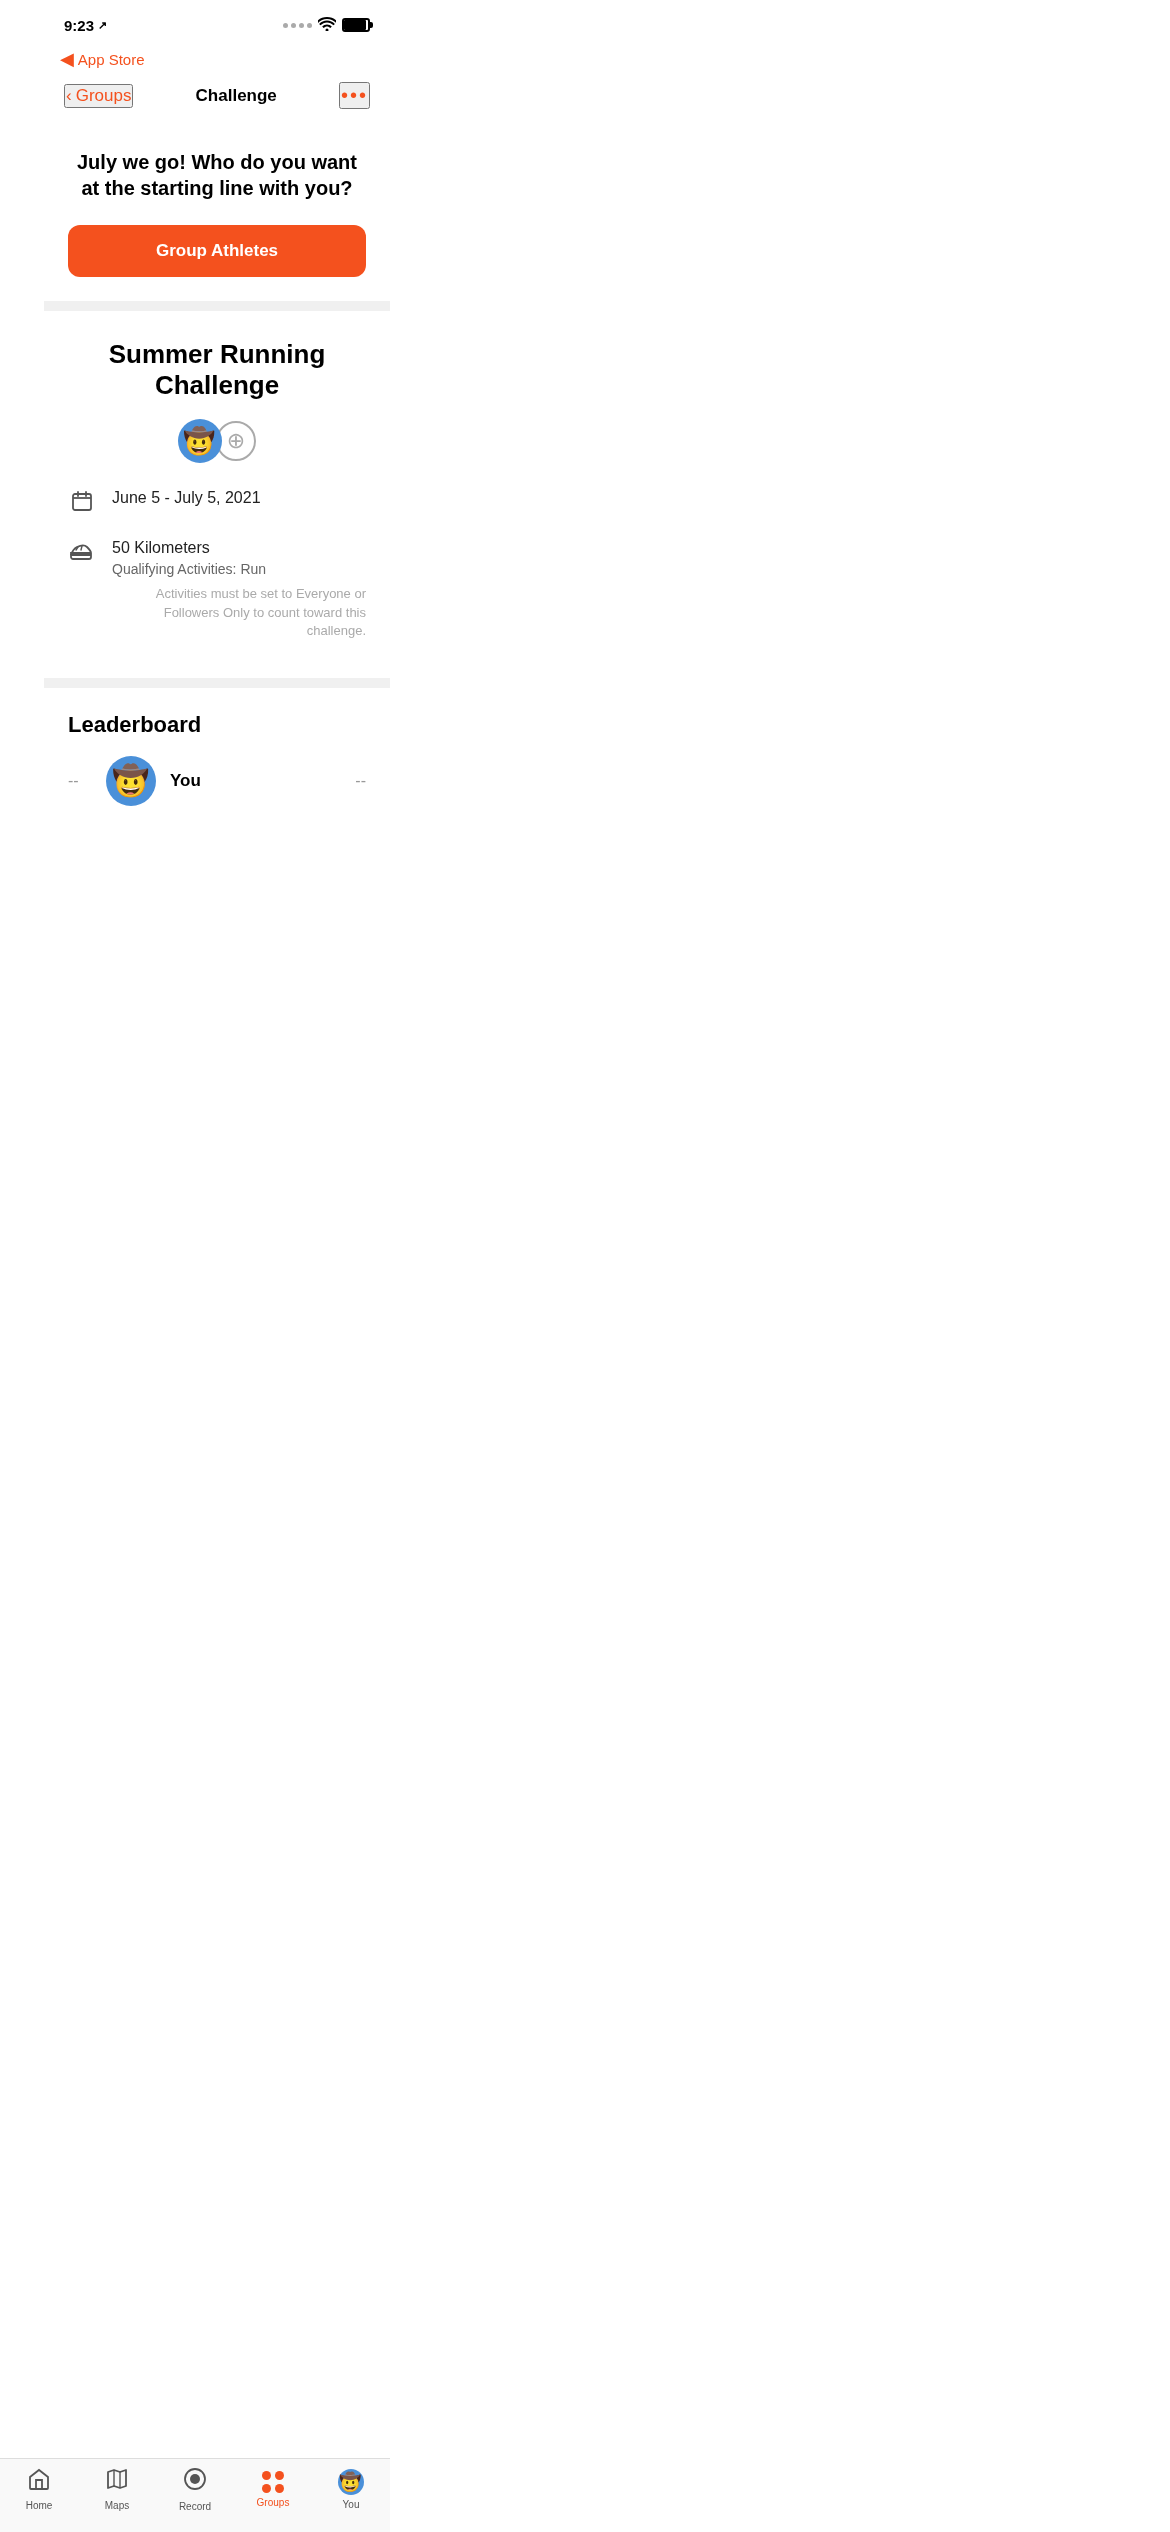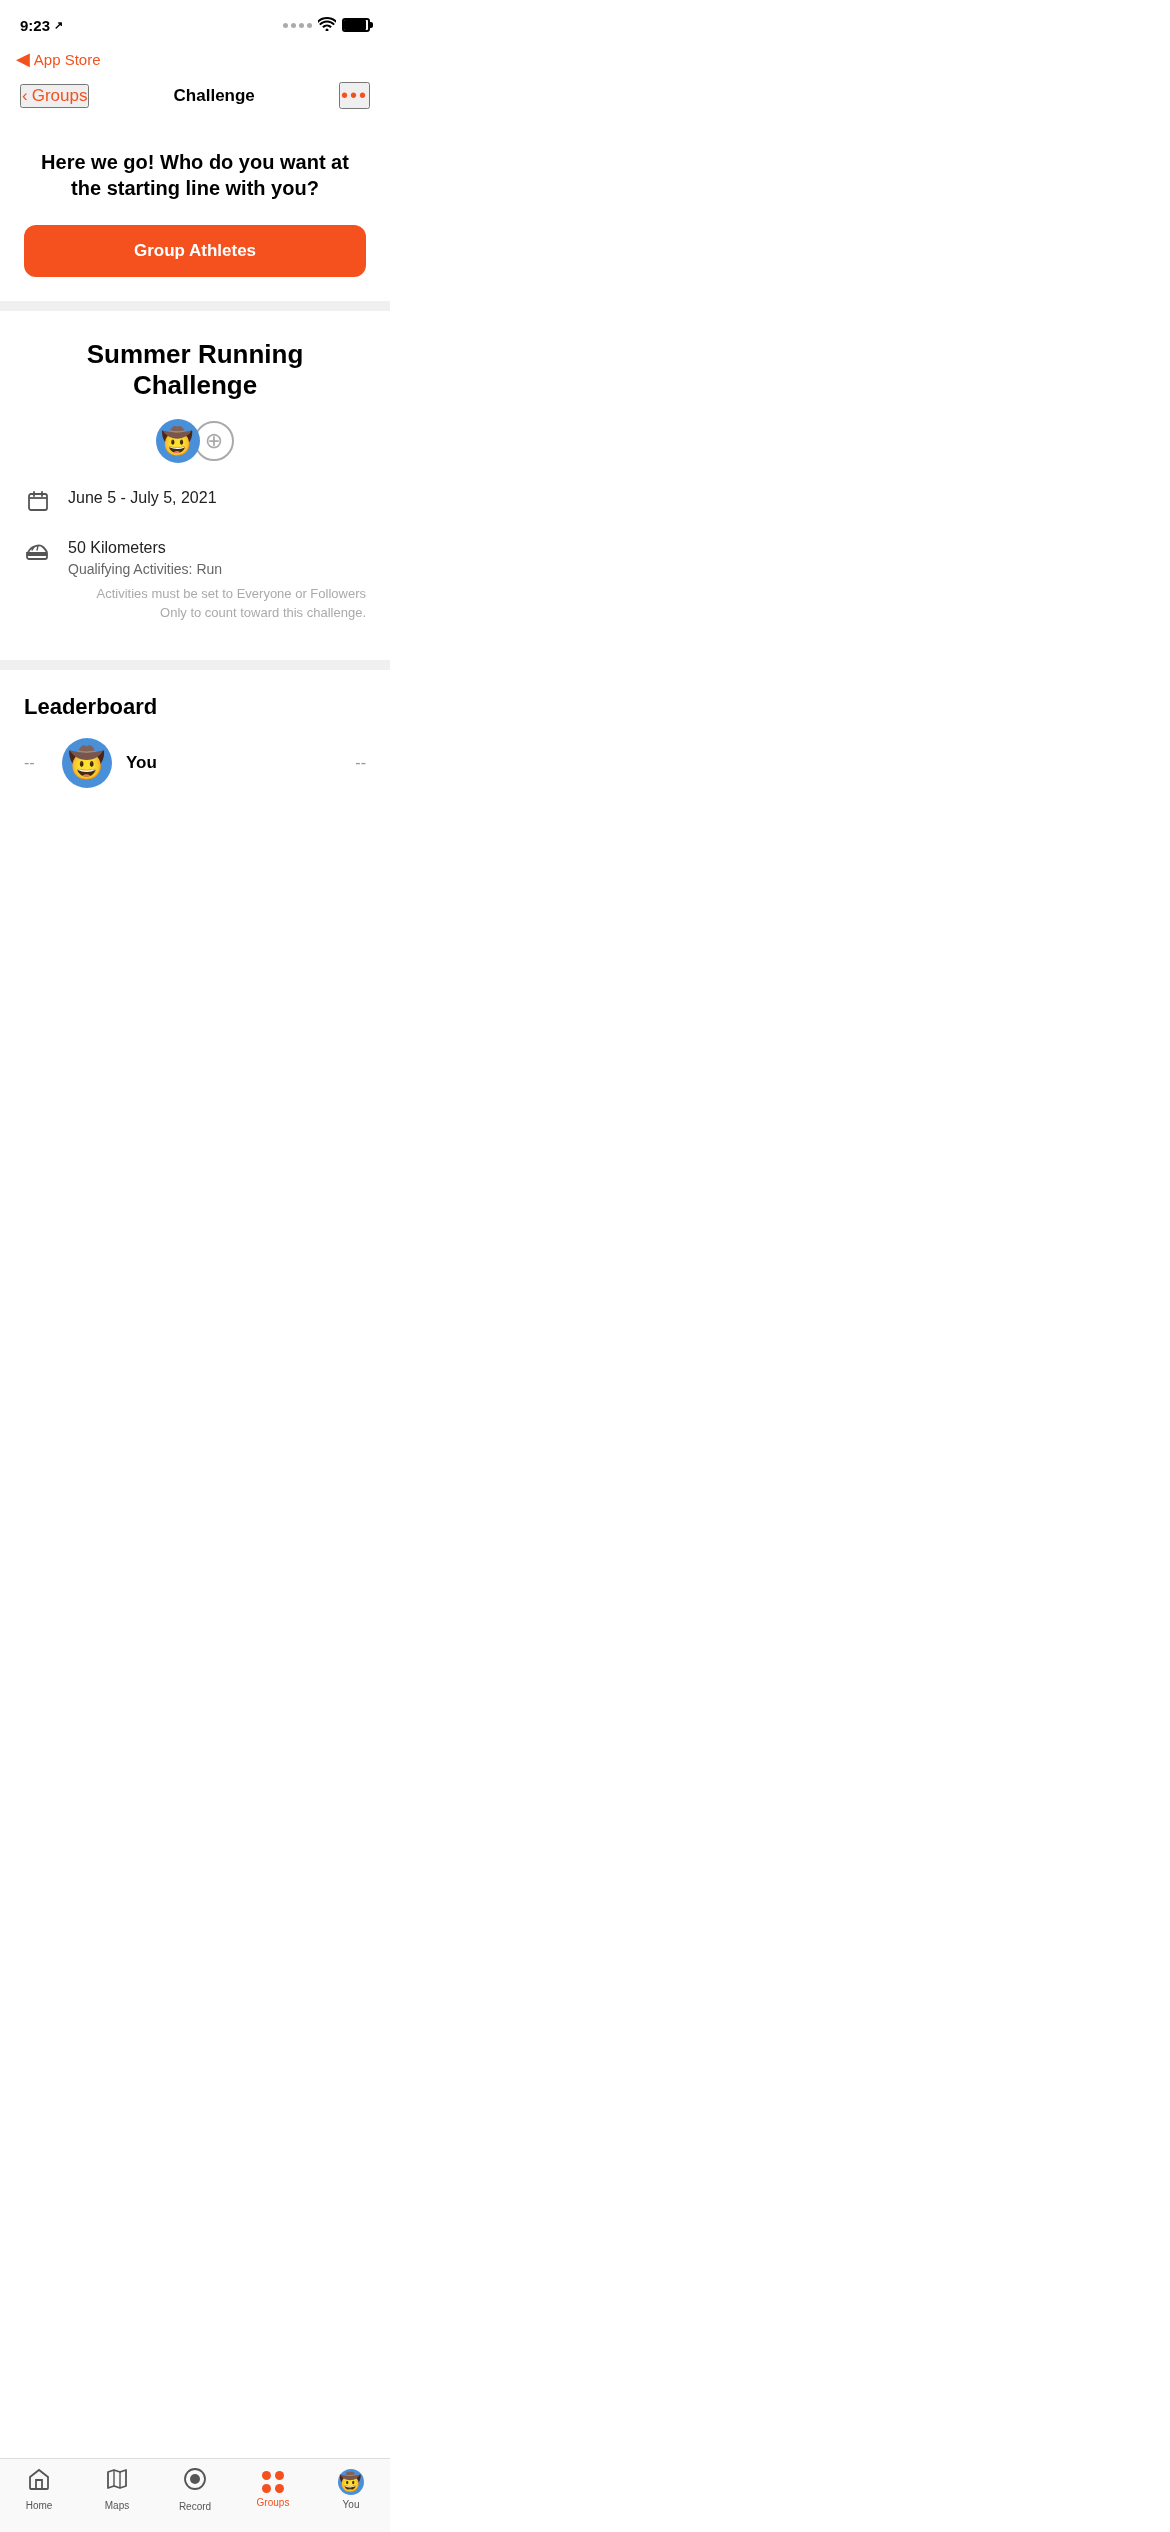--- a/index.html
+++ b/index.html
@@ -320,20 +320,21 @@
       width: 9px; height: 9px;
       border-radius: 50%;
       background: #555;
     }
     .tab-groups-dots.active span {
       background: #F4511E;
     }
 
     .page-content {
       padding-bottom: 100px;
+      margin-left: 44px;
     }
   </style>
 </head>
 <body>
 
 <div class="page-content">
 
   <div class="status-bar">
     <div class="status-time">
       <span>9:23</span>
@@ -371,21 +372,21 @@
       <span>Groups</span>
     </button>
     <span class="page-title">Challenge</span>
     <button class="more-btn">
       <span>•••</span>
     </button>
   </div>
 
 
   <div class="invite-section">
-    <div class="invite-heading">Here we go! Who do you want at the starting line with you?</div>
+    <div class="invite-heading">July we go! Who do you want at the starting line with you?</div>
     <button class="invite-btn">
       <span>Group Athletes</span>
     </button>
   </div>
 
   <div class="divider"></div>
 
   <div class="challenge-info">
     <div class="challenge-name">Summer Running Challenge</div>
 

